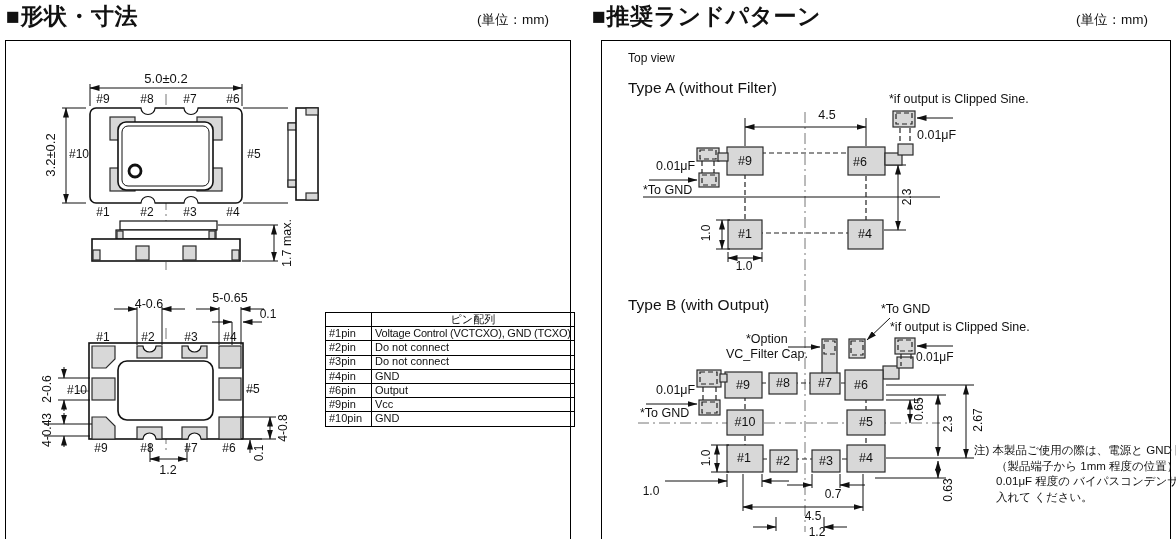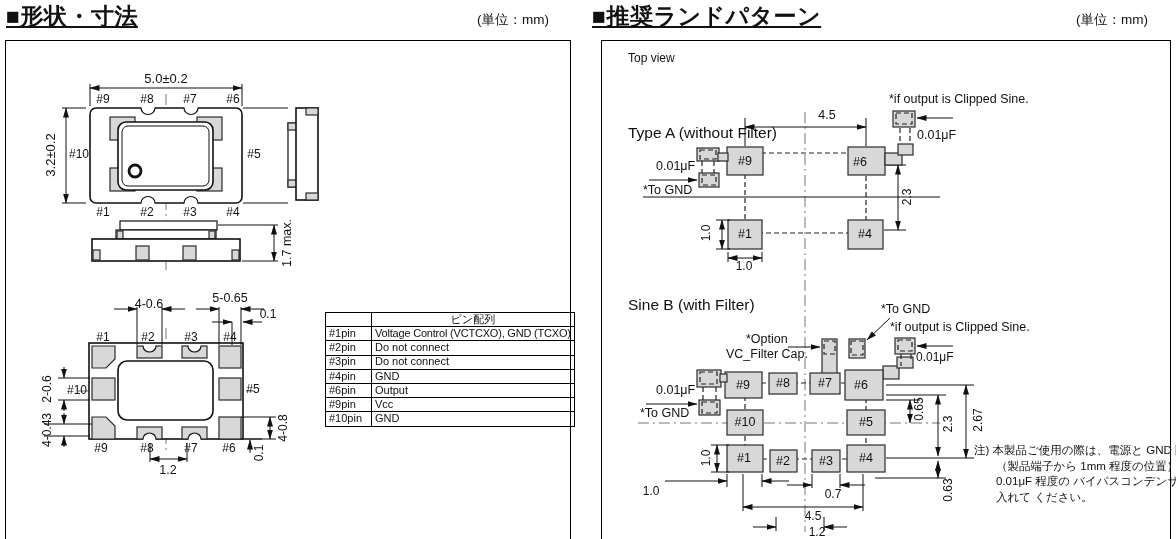--- a/index.html
+++ b/index.html
@@ -4,21 +4,21 @@
 <style>
   html,body{margin:0;padding:0;}
   body{width:1176px;height:539px;overflow:hidden;position:relative;background:#fff;
        font-family:"Liberation Sans",sans-serif;color:#111;}
   .frame{position:absolute;border:1.6px solid #000;background:#fff;}
   svg.layer{position:absolute;left:0;top:0;pointer-events:none;}
   .lbl{position:absolute;white-space:nowrap;font-size:12px;color:#111;line-height:1;}
   .c{transform:translate(-50%,-50%);}
   .rot{transform:translate(-50%,-50%) rotate(-90deg);}.fs12{font-size:12px}.fs125{font-size:12.5px}.fs13{font-size:13px}
   .fs135{font-size:13.5px}.fs15{font-size:12px}.fs155{font-size:15.5px}
-  .sec-title{font-size:23px;font-weight:bold;letter-spacing:0.5px;text-decoration:underline;}
+  .sec-title{font-size:23px;font-weight:bold;letter-spacing:0.5px;}
   .ln{stroke:#111;stroke-width:1;fill:none;}
   .cl{stroke:#777;stroke-width:1;stroke-dasharray:11 4 2 4;fill:none;}
   .dsh{stroke:#222;stroke-width:1.2;stroke-dasharray:5 3;fill:none;}
   .pad{fill:#d8d8d8;stroke:#2b2b2b;stroke-width:1.2;}
   .out{fill:#fff;stroke:#111;stroke-width:1.6;}
   .out2{fill:#fff;stroke:#111;stroke-width:1.2;}
   .wip{stroke:#fff;stroke-width:3;fill:none;}
   .notch{fill:#fff;stroke:#111;stroke-width:1.2;}
   table.pins{position:absolute;left:325px;top:312px;border-collapse:collapse;table-layout:fixed;}
   table.pins td{border:1px solid #000;font-size:11px;padding:0 3px;height:13.2px;line-height:1.05;
@@ -335,22 +335,22 @@
         <td>Vcc</td>
       </tr>
   <tr>
         <td>#10pin</td>
         <td>GND</td>
       </tr>
 </tbody>
   </table>
 
 <div class="lbl fs15" style="left:628px;top:52px;">Top view</div>
-<div class="lbl fs155" style="left:628px;top:80px;margin-top:45px;">Type A (without Filter)</div>
-<div class="lbl fs155" style="left:628px;top:297px;">Sine B (with Filter)</div>
+<div class="lbl fs155" style="left:628px;top:80px;">Type A (without Filter)</div>
+<div class="lbl fs155" style="left:628px;top:297px;">Type B (with Output)</div>
 
 <div class="lbl fs125" style="left:889px;top:93px;">*if output is Clipped Sine.</div>
 <div class="lbl fs125" style="left:917px;top:129px;">0.01μF</div>
 <div class="lbl c fs125" style="left:827px;top:115px;">4.5</div>
 <div class="lbl c fs125" style="left:745px;top:161px;">#9</div>
 <div class="lbl c fs125" style="left:860px;top:162px;">#6</div>
 <div class="lbl c fs125" style="left:745px;top:234px;">#1</div>
 <div class="lbl c fs125" style="left:865px;top:234px;">#4</div>
 <div class="lbl rot fs12" style="left:907px;top:197px;">2.3</div>
 <div class="lbl fs125" style="left:656px;top:160px;">0.01μF</div>

